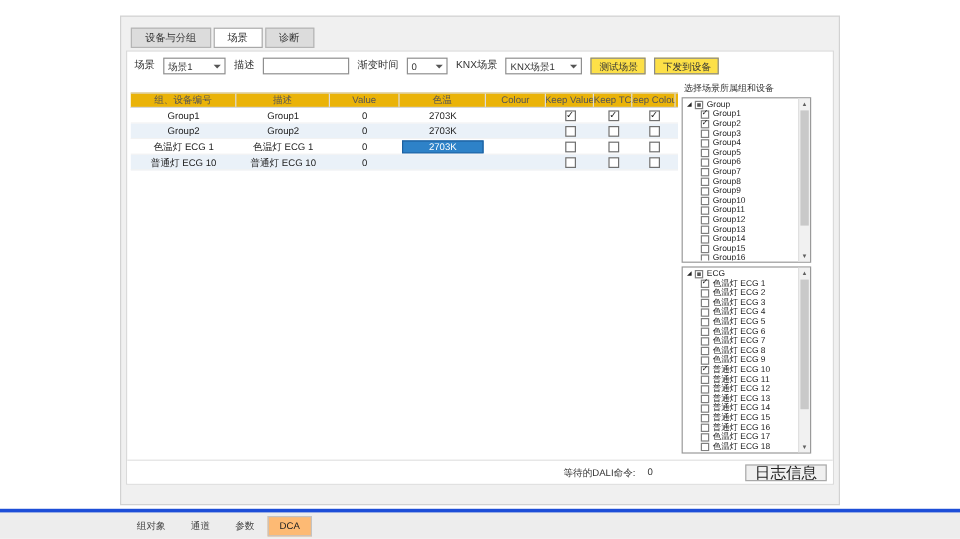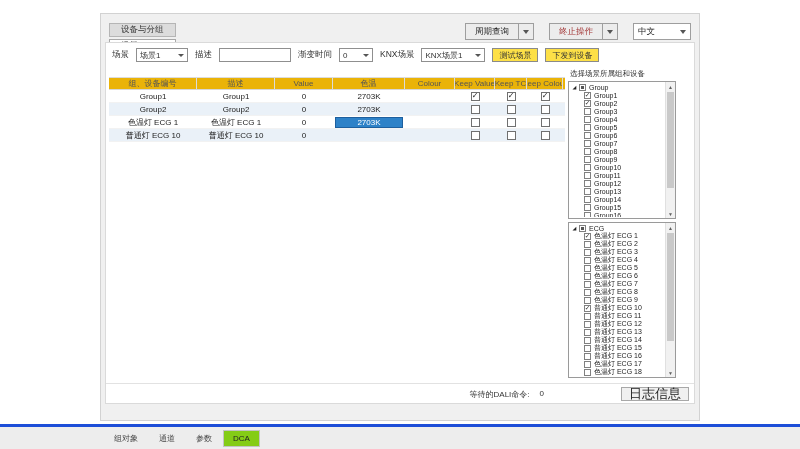--- a/index.html
+++ b/index.html
@@ -3,21 +3,21 @@
 <meta charset="utf-8">
 <style>
   * { margin:0; padding:0; box-sizing:border-box; }
   html,body { width:800px; height:449px; background:#ffffff; overflow:hidden;
     font-family:"Liberation Sans", sans-serif; font-size:9px; color:#222; }
 
   .app { position:absolute; left:100px; top:13px; width:600px; height:408px;
     background:#f0f0f0; border:1px solid #d2d2d2; }
 
   
-  .toptabs { position:absolute; left:8px; top:9px; height:17px; display:flex; gap:2px;flex-direction:column; }
+  .toptabs { position:absolute; left:8px; top:9px; height:17px; display:flex; gap:2px; }
   .toptab { padding:0 11px; display:flex; align-items:center; font-size:8.5px;
     background:#dcdcdc; border:1px solid #b5b5b5; color:#333; cursor:default; }
   .toptab.active { background:#ffffff; border-color:#a8a8a8; }
 
   
   .topactions { position:absolute; right:8px; top:9px; height:17px; display:flex; gap:15px; align-items:stretch; }
   .splitbtn { display:flex; }
   .abtn { background:#ececec; border:1px solid #9e9e9e; display:flex; align-items:center;
     padding:0 9px; font-size:8.5px; }
   .aarrow { width:15px; background:#ececec; border:1px solid #9e9e9e; border-left:none;
@@ -95,51 +95,33 @@
   .pending { position:absolute; right:150px; top:5px; font-size:8px; color:#333; display:flex; gap:10px; }
   .logbtn { position:absolute; right:5px; top:3px; height:14px; padding:0 7px;
     background:#f0f0f0; border:1px solid #a8a8a8; font-size:13px; display:flex; align-items:center; }
 
   
   .bottombar { position:absolute; left:0; top:424px; width:800px; height:25px;
     background:#ededed; border-top:3px solid #1d4ed8; }
   .btabs { position:absolute; left:104px; top:3px; display:flex; gap:1px; height:17px; }
   .btab { padding:0 9px; display:flex; align-items:center; font-size:8px; color:#444;
     border:1px solid transparent; }
-  .btab.active { background:#84cc16; border-color:#c3c3c3; color:#222; }
+  .btab.active { background:#fdba74; border-color:#c3c3c3; color:#222; }
 </style>
 </head>
 <body>
 
 <div class="app">
 
   <div class="toptabs" id="toptabs">
       <div class="toptab">设备与分组</div>
       <div class="toptab active">场景</div>
       <div class="toptab">诊断</div>
     </div>
 
-  <div class="topactions">
-    <div class="splitbtn">
-      <div class="abtn">周期查询</div>
-      <div class="aarrow">
-        <span class="tri"></span>
-      </div>
-    </div>
-    <div class="splitbtn">
-      <div class="abtn" style="color: rgb(162, 53, 53);">终止操作</div>
-      <div class="aarrow">
-        <span class="tri"></span>
-      </div>
-    </div>
-    <div class="langcombo">
-      <span>中文</span>
-      <span class="tri"></span>
-    </div>
-  </div>
 
   <div class="panel">
 
     <div class="toolbar">
       <span>场景</span>
       <div class="combo w-scene">
         <span>场景1</span>
         <span class="tri"></span>
       </div>
       <span>描述</span>

